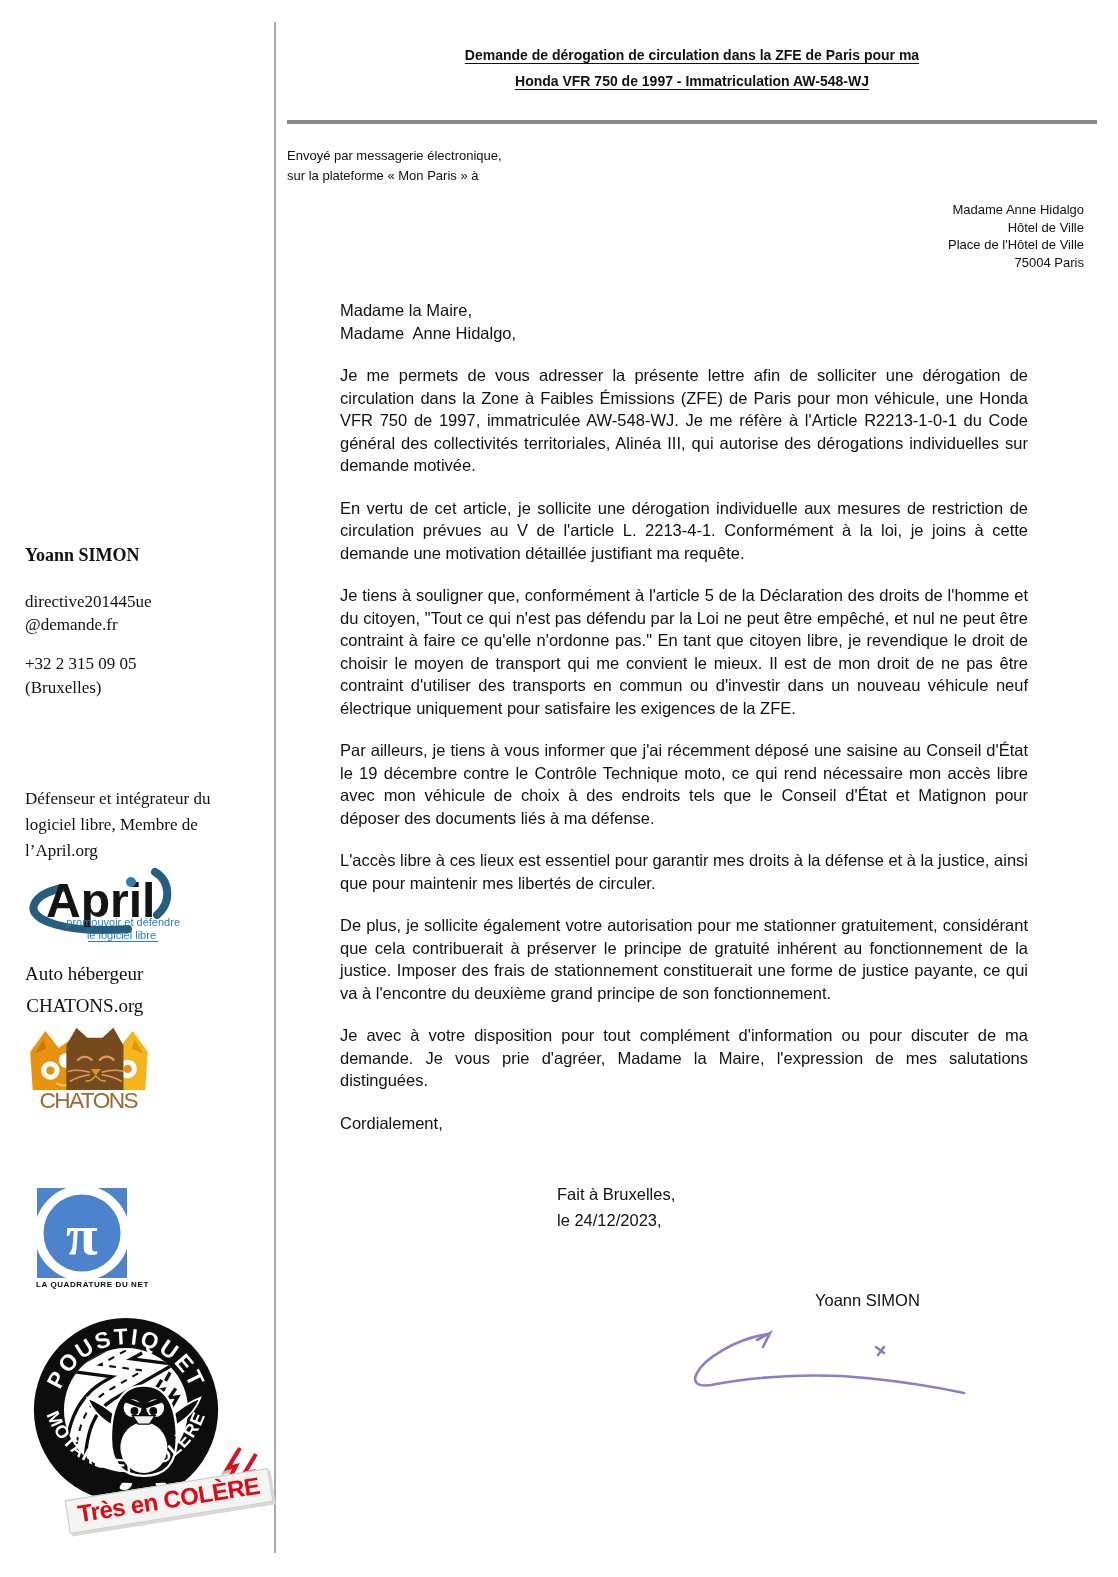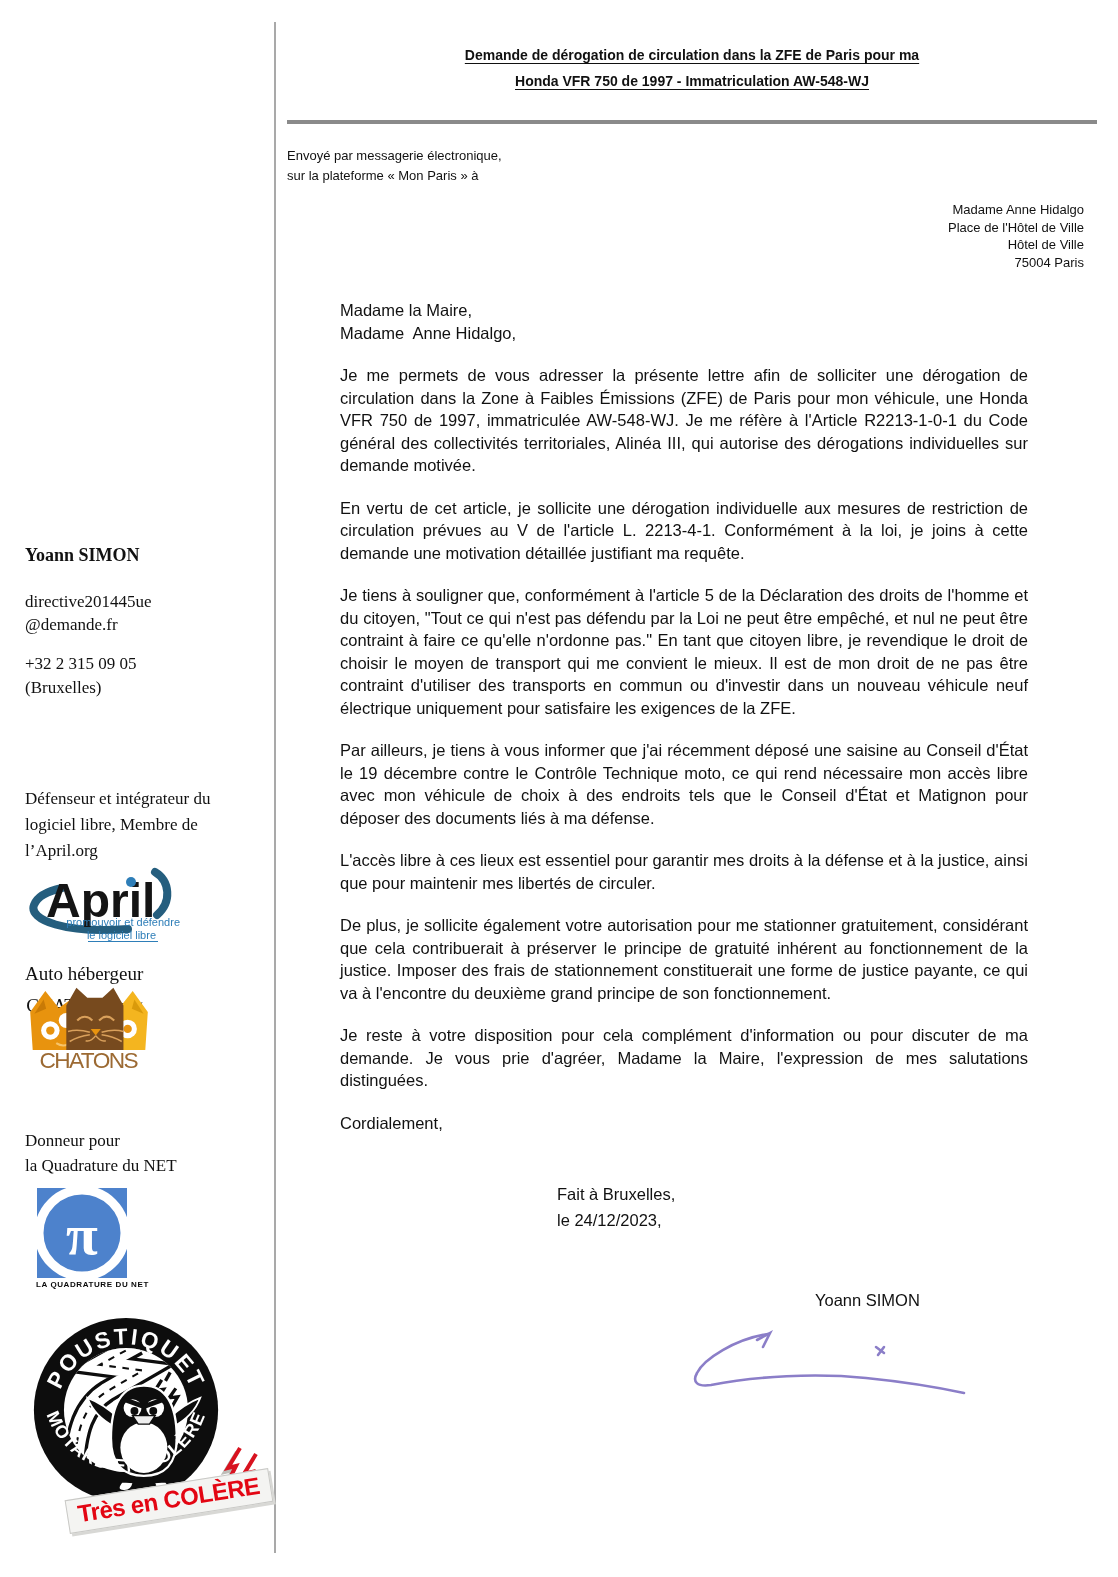--- a/index.html
+++ b/index.html
@@ -13,21 +13,21 @@
   .vline{position:absolute;left:274px;top:22px;width:2px;height:1531px;background:#a9a9a9;}
 
   
   .sidebar{position:absolute;left:0;top:0;width:270px;height:1577px;font-family:"Liberation Serif",serif;}
   .sb-name{position:absolute;left:25px;top:545px;font-size:18px;font-weight:bold;}
   .sb-email{position:absolute;left:25px;top:590px;font-size:17px;line-height:23px;}
   .sb-phone{position:absolute;left:25px;top:652px;font-size:17px;line-height:24px;}
   .sb-april-role{position:absolute;left:25px;top:786px;font-size:17px;line-height:26px;}
   .sb-april-logo{position:absolute;left:28px;top:862px;}
   .sb-chatons-role{position:absolute;left:25px;top:958px;font-size:19px;line-height:32px;text-align:right;}
-  .sb-chatons-logo{position:absolute;left:26px;top:970px;}
+  .sb-chatons-logo{position:absolute;left:26px;top:1010px;}
   .sb-lqdn-role{position:absolute;left:25px;top:1128px;font-size:17px;line-height:25px;}
   .sb-lqdn-logo{position:absolute;left:37px;top:1188px;}
   .sb-lqdn-caption{position:absolute;left:36px;top:1280px;font-family:"Liberation Sans",sans-serif;
     font-size:8px;font-weight:bold;letter-spacing:.6px;color:#0a0a0a;}
   .sb-badge{position:absolute;left:32px;top:1316px;}
   .sb-stamp{position:absolute;left:66px;top:1484px;transform:rotate(-9deg);
     background:#f4f4f2;border:1px solid #c9c9c6;box-shadow:2px 3px 0 #d8d8d5;
     padding:1px 10px 3px 10px;font-family:"Liberation Sans",sans-serif;
     font-size:24px;font-weight:bold;color:#e30613;letter-spacing:-0.5px;white-space:nowrap;}
   .sb-bolts{position:absolute;left:218px;top:1446px;}
@@ -100,22 +100,20 @@
         <path d="M 61,60 Q 70,51 79,60" stroke="#d9a05b" stroke-width="2.5" fill="none"></path>
         <path d="M 87,60 Q 96,51 105,60" stroke="#d9a05b" stroke-width="2.5" fill="none"></path>
         <path d="M 77,70 L 89,70 L 83,78 Z" fill="#e8930e"></path>
         <path d="M 76,74 q -14,-4 -26,-1 M 76,77 q -14,2 -24,8 M 90,74 q 14,-4 26,-1 M 90,77 q 14,2 24,8" stroke="#d9a05b" stroke-width="1.8" fill="none"></path>
         <path d="M 83,78 q -6,8 -12,6 M 83,78 q 6,8 12,6" stroke="#d9a05b" stroke-width="1.8" fill="none"></path>
       </g>
       <text x="75" y="117" text-anchor="middle" textLength="118" font-family="Liberation Sans, sans-serif" font-size="27" fill="#9c6a33">CHATONS</text>
     </svg>
   </div>
 
-  <div class="sb-lqdn-role pre">Donneur pour
-la Quadrature du NET</div>
 
   <div class="sb-lqdn-logo">
     <svg width="90" height="90" viewBox="0 0 90 90">
       <rect x="0" y="0" width="90" height="90" fill="#4d82cc"></rect>
       <circle cx="45" cy="45" r="43" fill="none" stroke="#ffffff" stroke-width="9"></circle>
       <text x="45" y="66" text-anchor="middle" font-family="Liberation Serif, serif" font-size="58" font-weight="bold" fill="#ffffff">π</text>
     </svg>
   </div>
   <div class="sb-lqdn-caption">LA QUADRATURE DU NET</div>
 
@@ -179,35 +177,35 @@
 
 <div class="content">
   <div class="title pre">Demande de dérogation de circulation dans la ZFE de Paris pour ma
 Honda VFR 750 de 1997 - Immatriculation AW-548-WJ</div>
   <div class="rule"></div>
   <div class="sent-note pre">Envoyé par messagerie électronique,
 sur la plateforme « Mon Paris » à</div>
 
   <div class="recipient">
     <div>Madame Anne Hidalgo</div>
+    <div>Hôtel de Ville</div>
     <div>Place de l'Hôtel de Ville</div>
-    <div>Hôtel de Ville</div>
     <div>75004 Paris</div>
   </div>
 
   <div class="letter-body">
     <p class="salutation pre">Madame la Maire,
 Madame&nbsp; Anne Hidalgo,</p>
     <p>Je me permets de vous adresser la présente lettre afin de solliciter une dérogation de circulation dans la Zone à Faibles Émissions (ZFE) de Paris pour mon véhicule, une Honda VFR 750 de 1997, immatriculée AW-548-WJ. Je me réfère à l'Article R2213-1-0-1 du Code général des collectivités territoriales, Alinéa III, qui autorise des dérogations individuelles sur demande motivée.</p>
     <p>En vertu de cet article, je sollicite une dérogation individuelle aux mesures de restriction de circulation prévues au V de l'article L. 2213-4-1. Conformément à la loi, je joins à cette demande une motivation détaillée justifiant ma requête.</p>
     <p>Je tiens à souligner que, conformément à l'article 5 de la Déclaration des droits de l'homme et du citoyen, "Tout ce qui n'est pas défendu par la Loi ne peut être empêché, et nul ne peut être contraint à faire ce qu'elle n'ordonne pas." En tant que citoyen libre, je revendique le droit de choisir le moyen de transport qui me convient le mieux. Il est de mon droit de ne pas être contraint d'utiliser des transports en commun ou d'investir dans un nouveau véhicule neuf électrique uniquement pour satisfaire les exigences de la ZFE.</p>
     <p>Par ailleurs, je tiens à vous informer que j'ai récemment déposé une saisine au Conseil d'État le 19 décembre contre le Contrôle Technique moto, ce qui rend nécessaire mon accès libre avec mon véhicule de choix à des endroits tels que le Conseil d'État et Matignon pour déposer des documents liés à ma défense.</p>
     <p>L'accès libre à ces lieux est essentiel pour garantir mes droits à la défense et à la justice, ainsi que pour maintenir mes libertés de circuler.</p>
     <p>De plus, je sollicite également votre autorisation pour me stationner gratuitement, considérant que cela contribuerait à préserver le principe de gratuité inhérent au fonctionnement de la justice. Imposer des frais de stationnement constituerait une forme de justice payante, ce qui va à l'encontre du deuxième grand principe de son fonctionnement.</p>
-    <p>Je reste à votre disposition pour cela complément d'information ou pour discuter de ma demande. Je vous prie d'agréer, Madame la Maire, l'expression de mes salutations distinguées.</p>
+    <p>Je avec à votre disposition pour tout complément d'information ou pour discuter de ma demande. Je vous prie d'agréer, Madame la Maire, l'expression de mes salutations distinguées.</p>
     <p class="closing">Cordialement,</p>
     <div class="dateplace pre">Fait à Bruxelles,
 le 24/12/2023,</div>
     <div class="signer">Yoann SIMON</div>
     <div class="signature">
       <svg width="290" height="85" viewBox="0 0 290 85">
         <g fill="none" stroke="#8b7ec8" stroke-width="2.6" stroke-linecap="round">
           <path d="M 88,14 C 55,19 24,39 17,53 C 12,62 17,67 31,65 C 76,56 136,53 186,58 C 226,62 256,67 284,73"></path>
           <path d="M 77,20 L 90,13 L 83,27"></path>
           <path d="M 196,27 l 8,6 M 204,27 l -6,8"></path>

